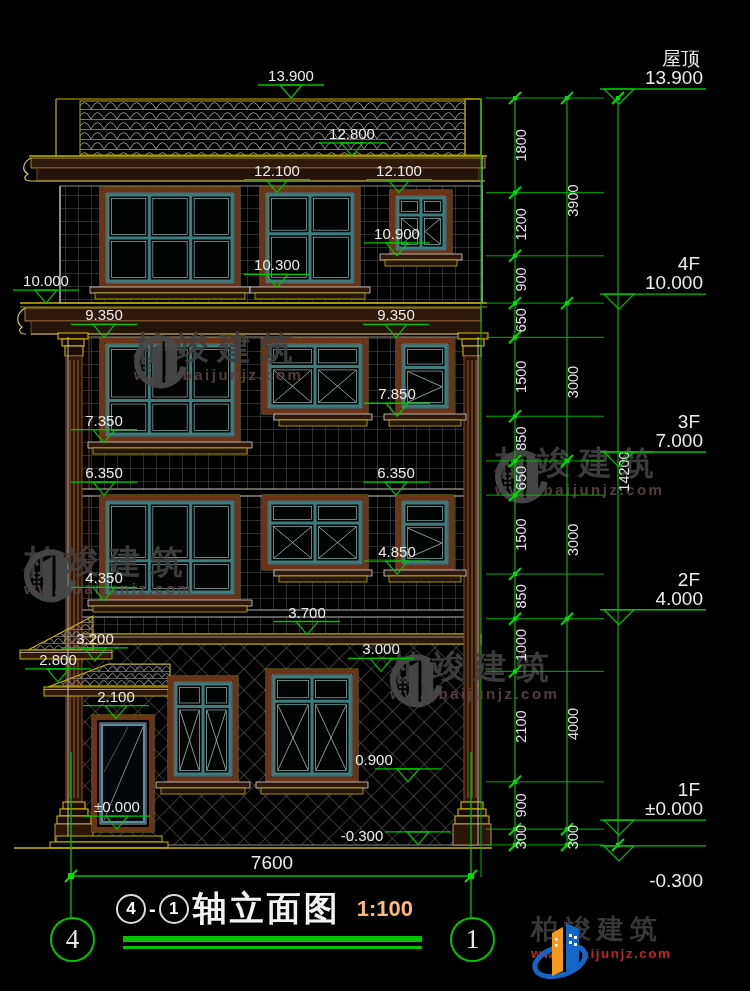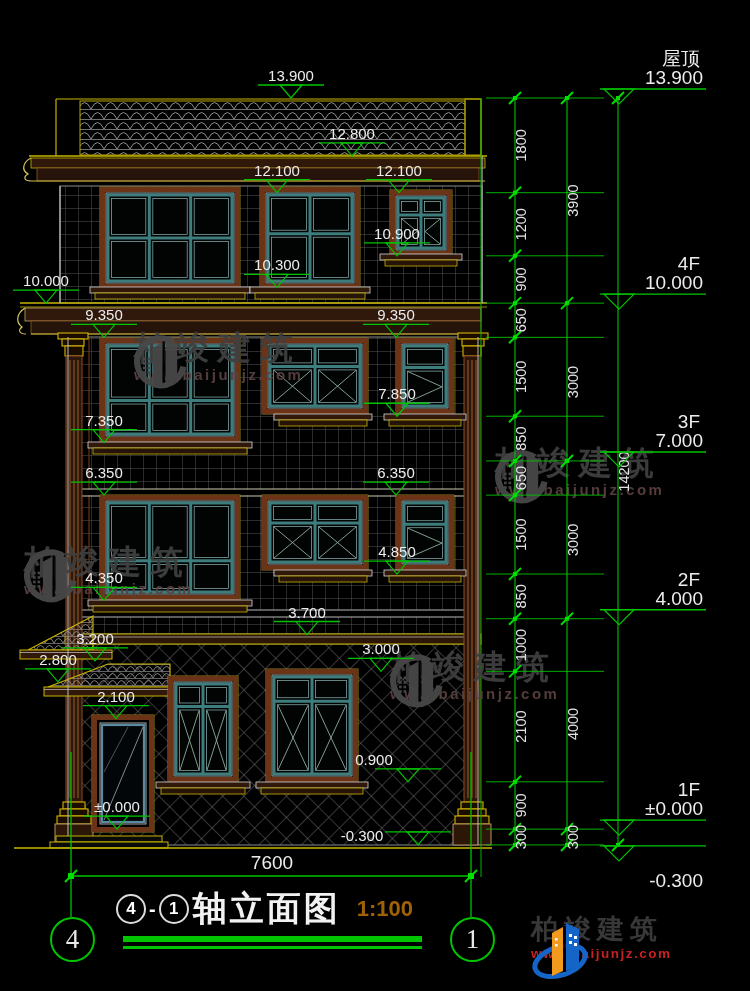--- a/index.html
+++ b/index.html
@@ -14,21 +14,21 @@
   .wm{position:absolute;display:flex;align-items:center;gap:9px;opacity:.95;z-index:3;}
   .wm-col{display:flex;flex-direction:column;line-height:1;}
   .wm-name{font-size:33px;font-weight:bold;color:#3f3f3f;letter-spacing:9px;white-space:nowrap;}
   .wm-url{font-size:15px;font-weight:bold;color:#5a4040;letter-spacing:2.5px;margin-top:3px;white-space:nowrap;}
   
   .title-row{position:absolute;left:116px;top:886px;display:flex;align-items:center;z-index:6;}
   .tcirc{width:26px;height:26px;border:2px solid #dcdcdc;border-radius:50%;color:#fff;
          font-size:17px;font-weight:bold;display:flex;align-items:center;justify-content:center;}
   .tdash{color:#fff;font-size:20px;font-weight:bold;margin:0 3px;}
   .tname{font-size:34px;font-weight:bold;letter-spacing:3px;color:#f2f2f2;margin-left:4px;white-space:nowrap;}
-  .tscale{font-size:22px;font-weight:bold;color:#a16207;margin-left:16px;}
+  .tscale{font-size:22px;font-weight:bold;color:#fdba74;margin-left:16px;}
   .uline{position:absolute;left:123px;width:299px;background:#00c400;z-index:6;}
   
   .bubble{position:absolute;width:41px;height:41px;border:2.2px solid #00c400;border-radius:50%;
           color:#e8e8e8;font:27px "Liberation Serif",serif;display:flex;align-items:center;
           justify-content:center;z-index:6;}
   
   .logo{position:absolute;left:531px;top:916px;display:flex;align-items:center;gap:8px;z-index:6;}
   .logo-col{display:flex;flex-direction:column;line-height:1;}
   .logo-name{font-size:27px;font-weight:bold;color:#383838;letter-spacing:6px;white-space:nowrap;}
   .logo-url{font-size:13.5px;font-weight:bold;color:#c42222;letter-spacing:1.5px;margin-top:4px;white-space:nowrap;}

